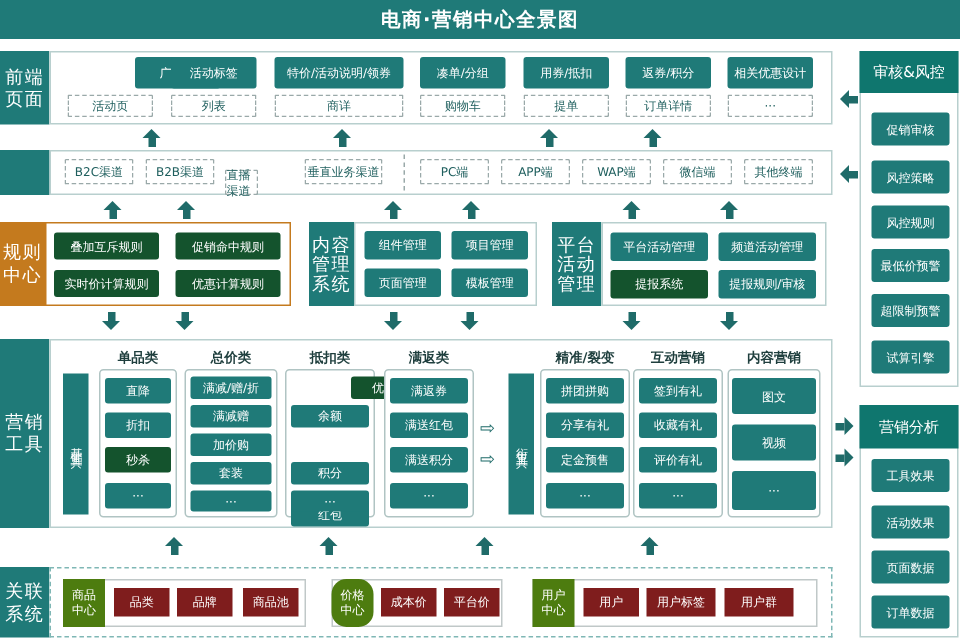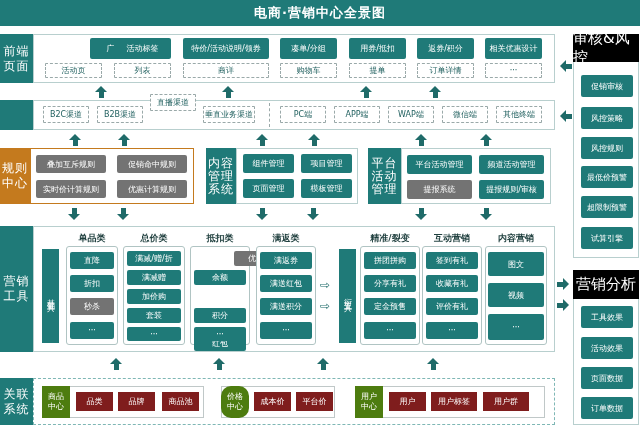--- a/index.html
+++ b/index.html
@@ -30,21 +30,21 @@
   }
   .panel.orange { border: 1.5px solid #c47a1e; }
   .panel.dashed { border: 1.5px dashed #7fb7b5; }
   .btn {
     background: #1f7a78; color: #fff;
     font-size: 8px;
     display: flex; align-items: center; justify-content: center;
     border-radius: 2px; text-align: center;
     position: absolute;
   }
-  .btn.orange { background: #737373; }
+  .btn.orange { background: #14532d; }
   .btn.gray { background: #7f1d1d; }
   .outline {
     border: 1px dashed #9aa9a9; color: #1f5f5e; background: #fff;
     font-size: 8px; display: flex; align-items: center; justify-content: center;
     position: absolute; border-radius: 1px;
   }
   .au { position: absolute; width: 12px; height: 12px; }
   .au::before {
     content: ""; position: absolute; left: 0; top: 0;
     border-left: 6px solid transparent; border-right: 6px solid transparent;
@@ -82,21 +82,21 @@
   }
   .ar-hollow { position: absolute; font-size: 12px; color: #1f6b69; line-height: 12px; }
   .col-title { position: absolute; font-size: 9px; font-weight: bold; color: #1f3f3e; text-align: center; }
   .sub-panel { position: absolute; border: 1px solid #b0c4c3; border-radius: 3px; background: #fff; }
   .vert-label {
     position: absolute; background: #1f7a78; color: #fff; font-size: 8px;
     display: flex; align-items: center; justify-content: center; text-align: center;
     line-height: 11px; writing-mode: vertical-rl; letter-spacing: 2px;
   }
   .side-title {
-    position: absolute; background: #000000; color: #fff; font-size: 15px;
+    position: absolute; background: #0f766e; color: #fff; font-size: 10px;
     display: flex; align-items: center; justify-content: center;
   }
   .gray-label {
     position: absolute; background: #4d7c0f; color: #fff; font-size: 8px; line-height: 10px;
     display: flex; align-items: center; justify-content: center; text-align: center;
   }
   .vdash { position: absolute; border-left: 1px dashed #9aa9a9; }
 </style>
 </head>
 <body>
@@ -127,21 +127,21 @@
 <div class="au" style="left:222px;top:86px;"></div>
 <div class="au" style="left:360px;top:86px;"></div>
 <div class="au" style="left:429px;top:86px;"></div>
 
 <div class="abs row-label" style="left:0;top:100px;width:33px;height:30px;padding-left:43px;">
   <span><span>渠道</span><br><span>终端</span></span>
 </div>
 <div class="abs panel" style="left:33px;top:100px;width:522px;height:30px;"></div>
 <div class="outline" style="left:43px;top:106px;width:46px;height:17px;">B2C渠道</div>
 <div class="outline" style="left:97px;top:106px;width:46px;height:17px;">B2B渠道</div>
-<div class="outline" style="left:150px;top:94px;width:46px;height:17px;">直播渠道</div>
+<div class="outline" style="left:150px;top:113px;width:22px;height:17px;">直播渠道</div>
 <div class="outline" style="left:203px;top:106px;width:52px;height:17px;">垂直业务渠道</div>
 <div class="vdash" style="left:269px;top:103px;height:24px;"></div>
 <div class="outline" style="left:280px;top:106px;width:46px;height:17px;">PC端</div>
 <div class="outline" style="left:334px;top:106px;width:46px;height:17px;">APP端</div>
 <div class="outline" style="left:388px;top:106px;width:46px;height:17px;">WAP端</div>
 <div class="outline" style="left:442px;top:106px;width:46px;height:17px;">微信端</div>
 <div class="outline" style="left:496px;top:106px;width:46px;height:17px;">其他终端</div>
 
 <div class="au" style="left:69px;top:134px;"></div>
 <div class="au" style="left:118px;top:134px;"></div>

